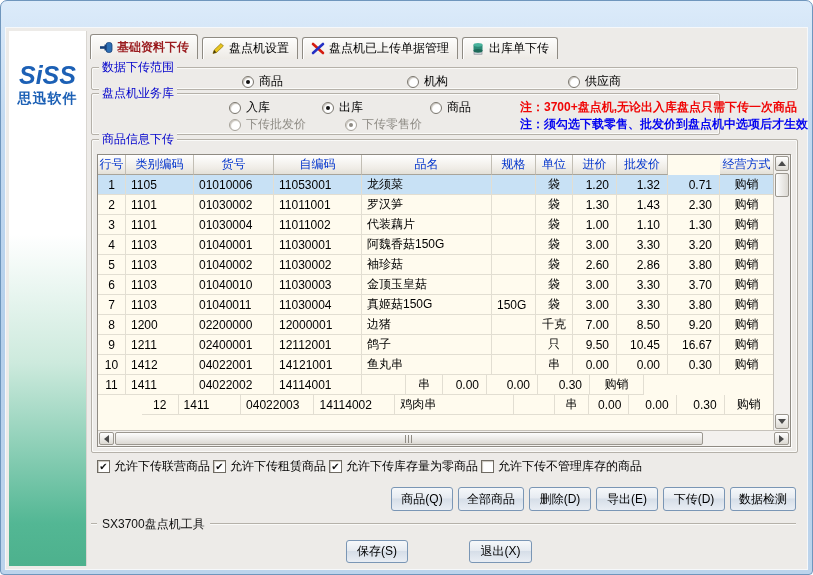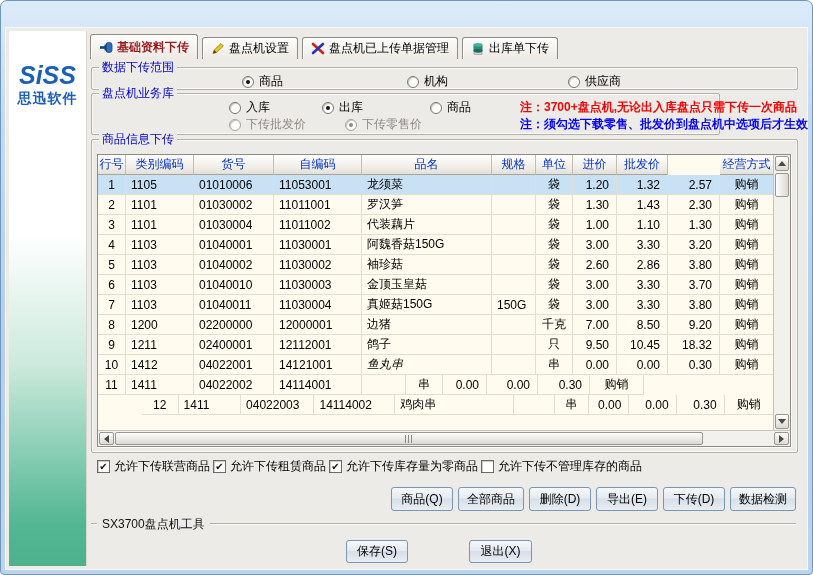--- a/index.html
+++ b/index.html
@@ -277,21 +277,21 @@
         <div class="t-row selected">
           <div class="td ac" style="width: 28px;">1</div>
           <div class="td al" style="width: 68px;">1105</div>
           <div class="td al" style="width: 80px;">01010006</div>
           <div class="td al" style="width: 88px;">11053001</div>
           <div class="td al" style="width: 130px;">龙须菜</div>
           <div class="td al" style="width: 44px;"></div>
           <div class="td ac" style="width: 37px;">袋</div>
           <div class="td ar" style="width: 44px;">1.20</div>
           <div class="td ar" style="width: 51px;">1.32</div>
-          <div class="td ar" style="width: 52px;">2.57</div>
+          <div class="td ar" style="width: 52px;">0.71</div>
           <div class="td ac" style="width: 54px;">购销</div>
         </div>
         <div class="t-row">
           <div class="td ac" style="width: 28px;">2</div>
           <div class="td al" style="width: 68px;">1101</div>
           <div class="td al" style="width: 80px;">01030002</div>
           <div class="td al" style="width: 88px;">11011001</div>
           <div class="td al" style="width: 130px;">罗汉笋</div>
           <div class="td al" style="width: 44px;"></div>
           <div class="td ac" style="width: 37px;">袋</div>
@@ -381,29 +381,29 @@
         <div class="t-row">
           <div class="td ac" style="width: 28px;">9</div>
           <div class="td al" style="width: 68px;">1211</div>
           <div class="td al" style="width: 80px;">02400001</div>
           <div class="td al" style="width: 88px;">12112001</div>
           <div class="td al" style="width: 130px;">鸽子</div>
           <div class="td al" style="width: 44px;"></div>
           <div class="td ac" style="width: 37px;">只</div>
           <div class="td ar" style="width: 44px;">9.50</div>
           <div class="td ar" style="width: 51px;">10.45</div>
-          <div class="td ar" style="width: 52px;">18.32</div>
+          <div class="td ar" style="width: 52px;">16.67</div>
           <div class="td ac" style="width: 54px;">购销</div>
         </div>
         <div class="t-row">
           <div class="td ac" style="width: 28px;">10</div>
           <div class="td al" style="width: 68px;">1412</div>
           <div class="td al" style="width: 80px;">04022001</div>
           <div class="td al" style="width: 88px;">14121001</div>
-          <div class="td al" style="width: 130px; font-style: italic;">鱼丸串</div>
+          <div class="td al" style="width: 130px;">鱼丸串</div>
           <div class="td al" style="width: 44px;"></div>
           <div class="td ac" style="width: 37px;">串</div>
           <div class="td ar" style="width: 44px;">0.00</div>
           <div class="td ar" style="width: 51px;">0.00</div>
           <div class="td ar" style="width: 52px;">0.30</div>
           <div class="td ac" style="width: 54px;">购销</div>
         </div>
         <div class="t-row">
           <div class="td ac" style="width: 28px;">11</div>
           <div class="td al" style="width: 68px;">1411</div>

